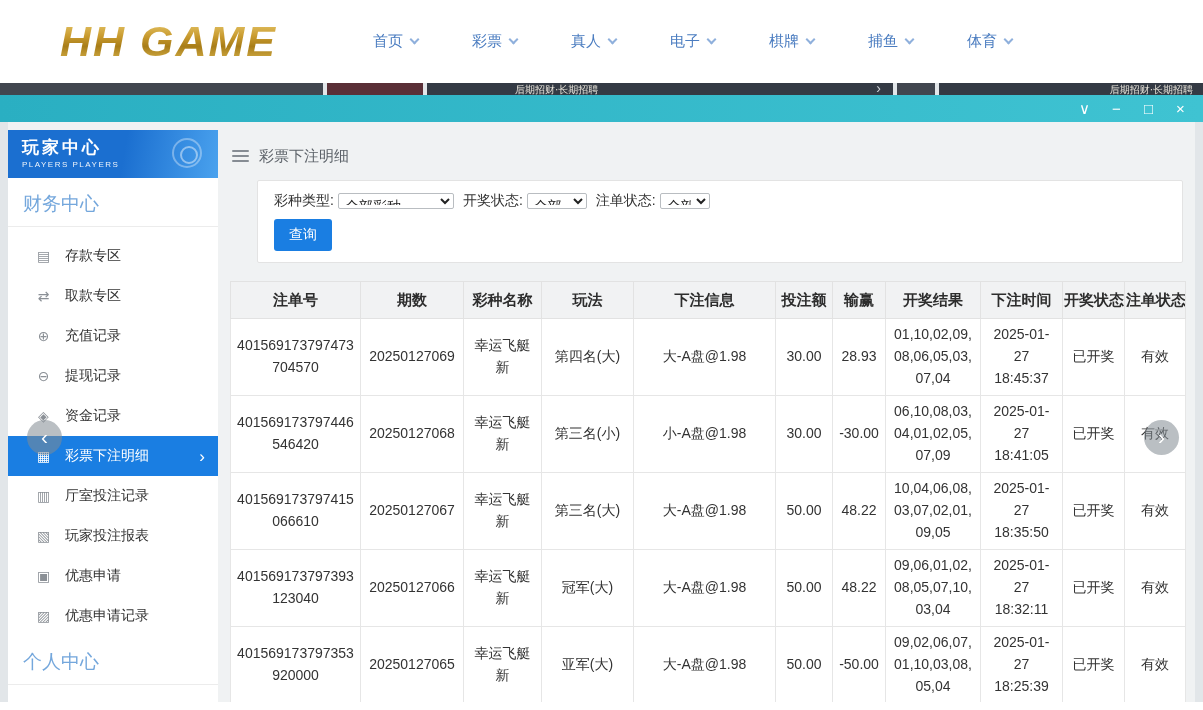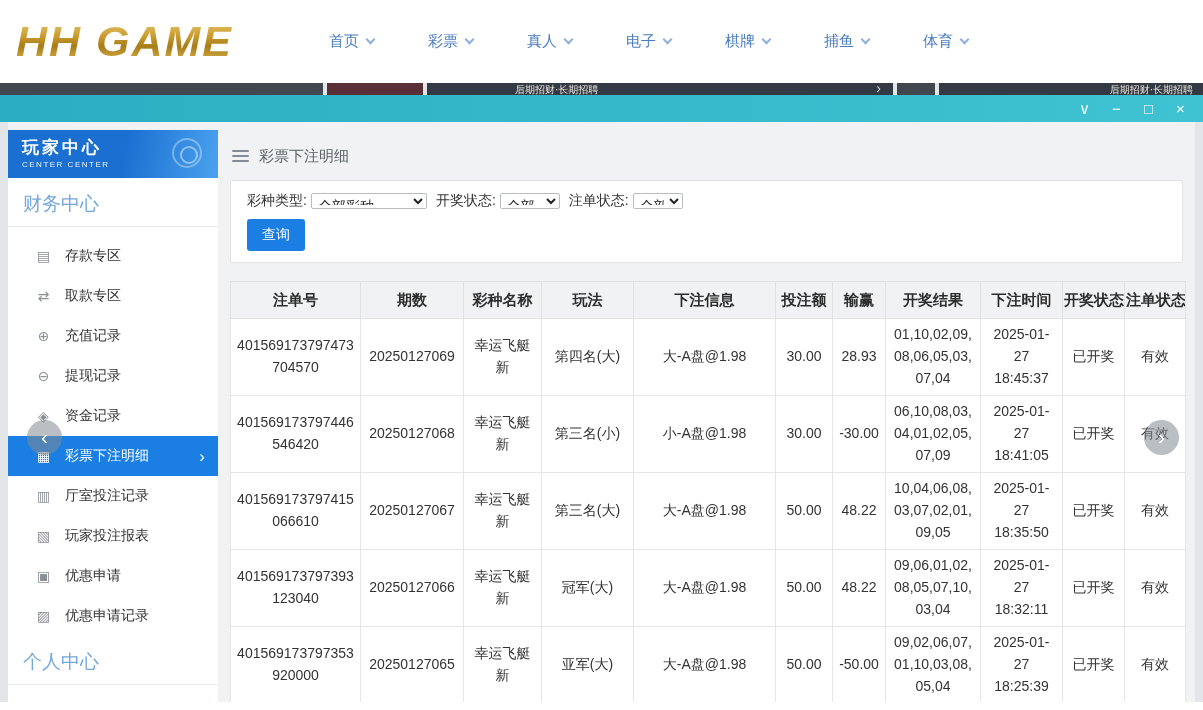--- a/index.html
+++ b/index.html
@@ -4,21 +4,21 @@
 <style>
   * { box-sizing: border-box; }
   html,body { margin:0; padding:0; }
   body {
     width:1203px; height:710px; position:relative; overflow:hidden;
     background:#e2e6e9;
     font-family:"Liberation Sans","DejaVu Sans",sans-serif;
   }
 
   
-  .top-header{position:absolute;top:0;left:0;width:1203px;height:83px;background:#fff;display:flex;align-items:center;z-index:1;}
+  .top-header{position:absolute;top:0;left:0;width:1203px;height:83px;background:#fff;display:flex;align-items:center;z-index:1;padding-left:44px;}
   .logo{margin-left:16px;width:265px;font-size:43px;font-weight:bold;font-style:italic;letter-spacing:2px;
     background:linear-gradient(180deg,#eed27a 0%,#c89a2e 40%,#a87d18 60%,#e3c05a 100%);
     -webkit-background-clip:text;background-clip:text;color:transparent;-webkit-text-fill-color:transparent;
     white-space:nowrap;}
   .main-nav{display:flex;align-items:center;margin-left:48px;gap:54px;}
   .nav-item{display:flex;align-items:center;font-size:15px;color:#4a7cc0;cursor:pointer;white-space:nowrap;}
   .chev{display:inline-block;width:7px;height:7px;border-right:2px solid #8fb0dc;border-bottom:2px solid #8fb0dc;transform:rotate(45deg);margin-left:8px;margin-bottom:4px;}
 
   
   .banner-strip{position:absolute;top:83px;left:0;width:1203px;height:12px;display:flex;overflow:hidden;}
@@ -56,21 +56,21 @@
   .side-item.active{background:#1a7ee2;color:#fff;}
   .side-item.active .side-ico{color:#fff;}
   .active-chev{position:absolute;right:13px;color:#fff;font-size:17px;line-height:1;}
 
   
   .content{flex:1;padding:12px 12px 0 12px;overflow:hidden;}
   .title-row{display:flex;align-items:center;gap:10px;color:#5c6269;font-size:15px;height:24px;margin:2px 0 12px 2px;}
   .burger{display:inline-flex;flex-direction:column;gap:3px;width:17px;}
   .burger i{height:2px;background:#868c93;display:block;border-radius:1px;}
 
-  .filter-panel{background:#fff;border:1px solid #e3e3e3;border-radius:2px;padding:11px 14px 11px 16px;}
+  .filter-panel{background:#fff;border:1px solid #e3e3e3;border-radius:2px;padding:11px 14px 11px 16px;margin-left:27px;}
   .frow{display:flex;align-items:center;}
   .fgroup{display:flex;align-items:center;margin-right:9px;}
   .flabel{font-size:14px;color:#333;margin-right:4px;white-space:nowrap;}
   .fselect{height:16px;border:1px solid #b9bdc1;border-radius:2px;background:#fff;font-size:14px;color:#222;padding:3px 2px;font-family:inherit;}
   .sel-type{width:116px;}
   .sel-draw{width:60px;}
   .sel-bet{width:50px;}
   .finput{height:27px;border:1px solid #c9ccd0;border-radius:3px;font-size:13.5px;color:#333;padding:0 7px;width:148px;font-family:inherit;}
   .btn-row{margin-top:9px;}
   .query-btn{background:#1a7ee2;color:#fff;border:none;border-radius:3px;font-size:14px;padding:7px 15px;cursor:pointer;font-family:inherit;}
@@ -145,21 +145,21 @@
     <span class="wc">□</span>
     <span class="wc">×</span>
   </div>
 </div>
 
 <div class="modal-body">
 
   <aside class="sidebar">
     <div class="sidebar-header">
       <div class="sh-title">玩家中心</div>
-      <div class="sh-sub">CENTER CENTER</div>
+      <div class="sh-sub">PLAYERS PLAYERS</div>
       <span class="deco-icon"></span>
     </div>
 
     <div class="section-label">财务中心</div>
     <ul class="side-list">
       <li class="side-item">
         <span class="side-ico">▤</span>
         <span>存款专区</span>
       </li>
       <li class="side-item">

